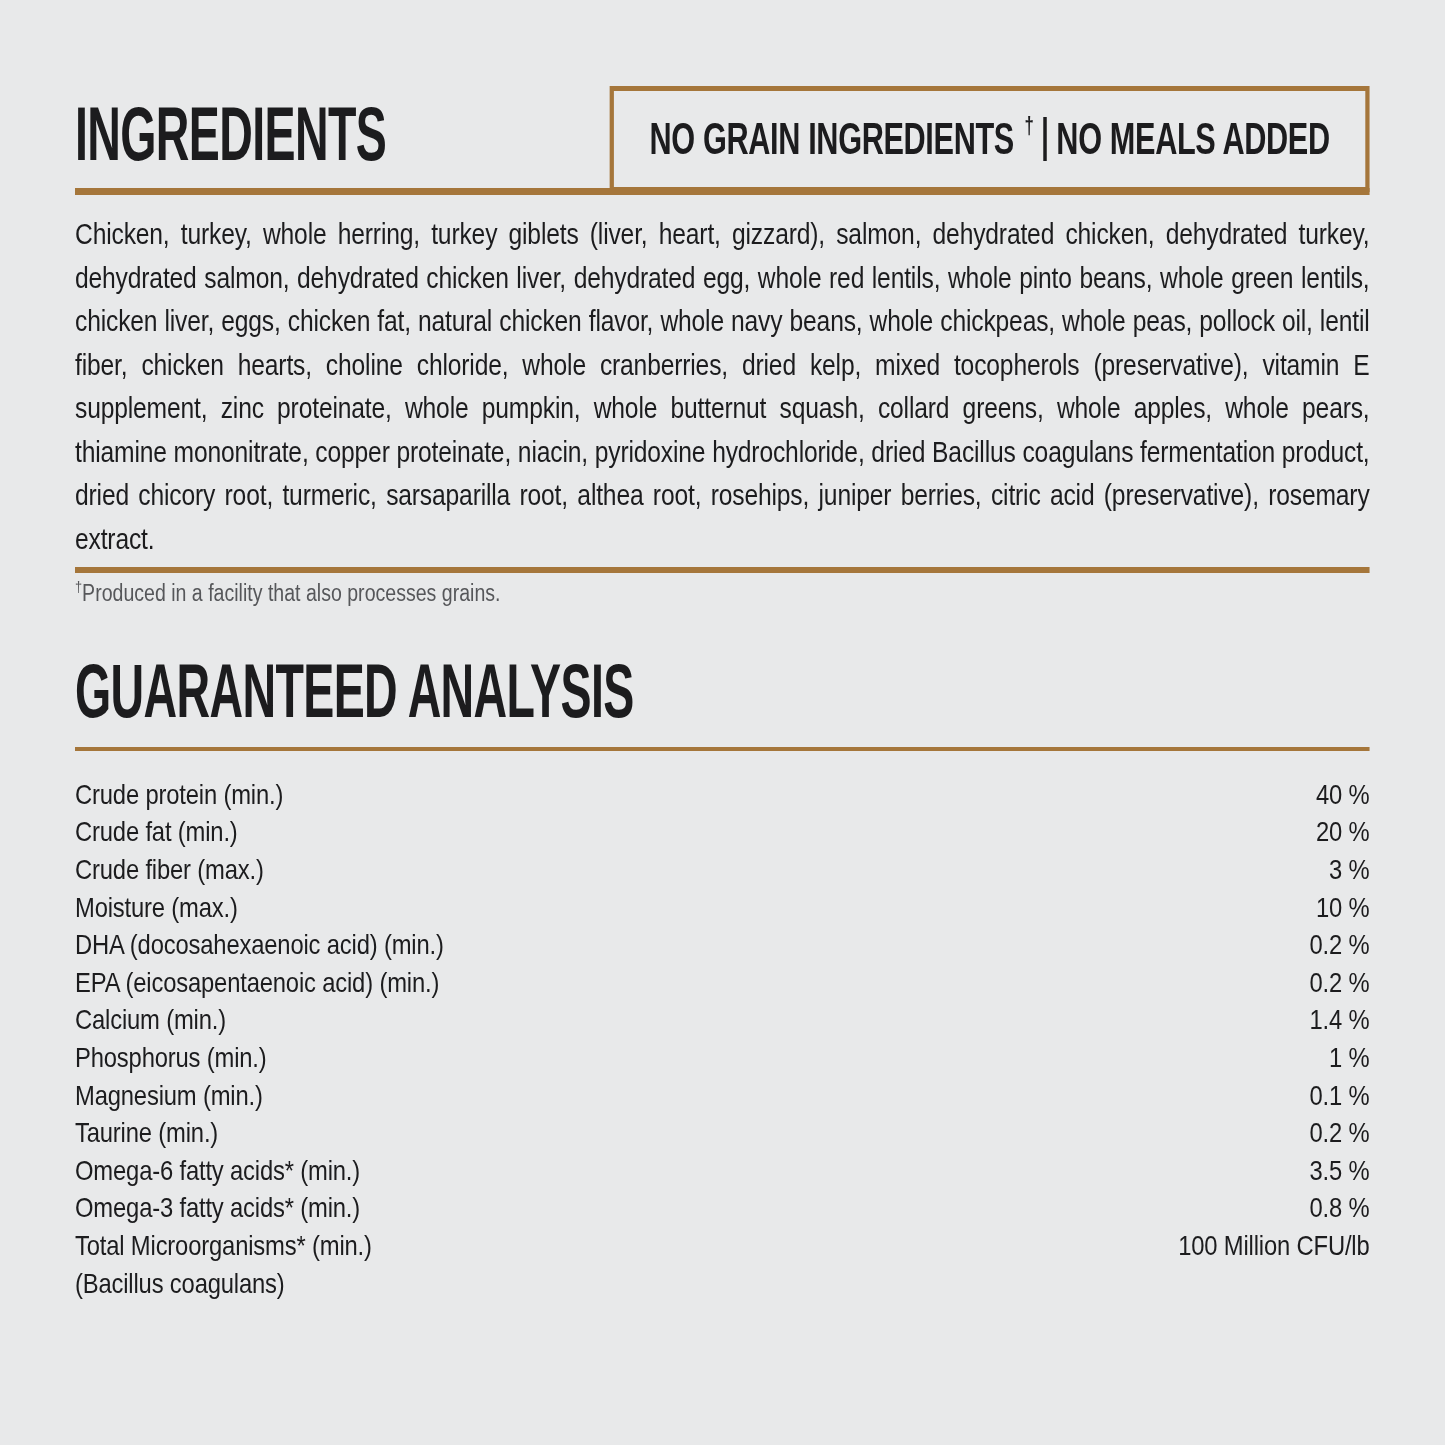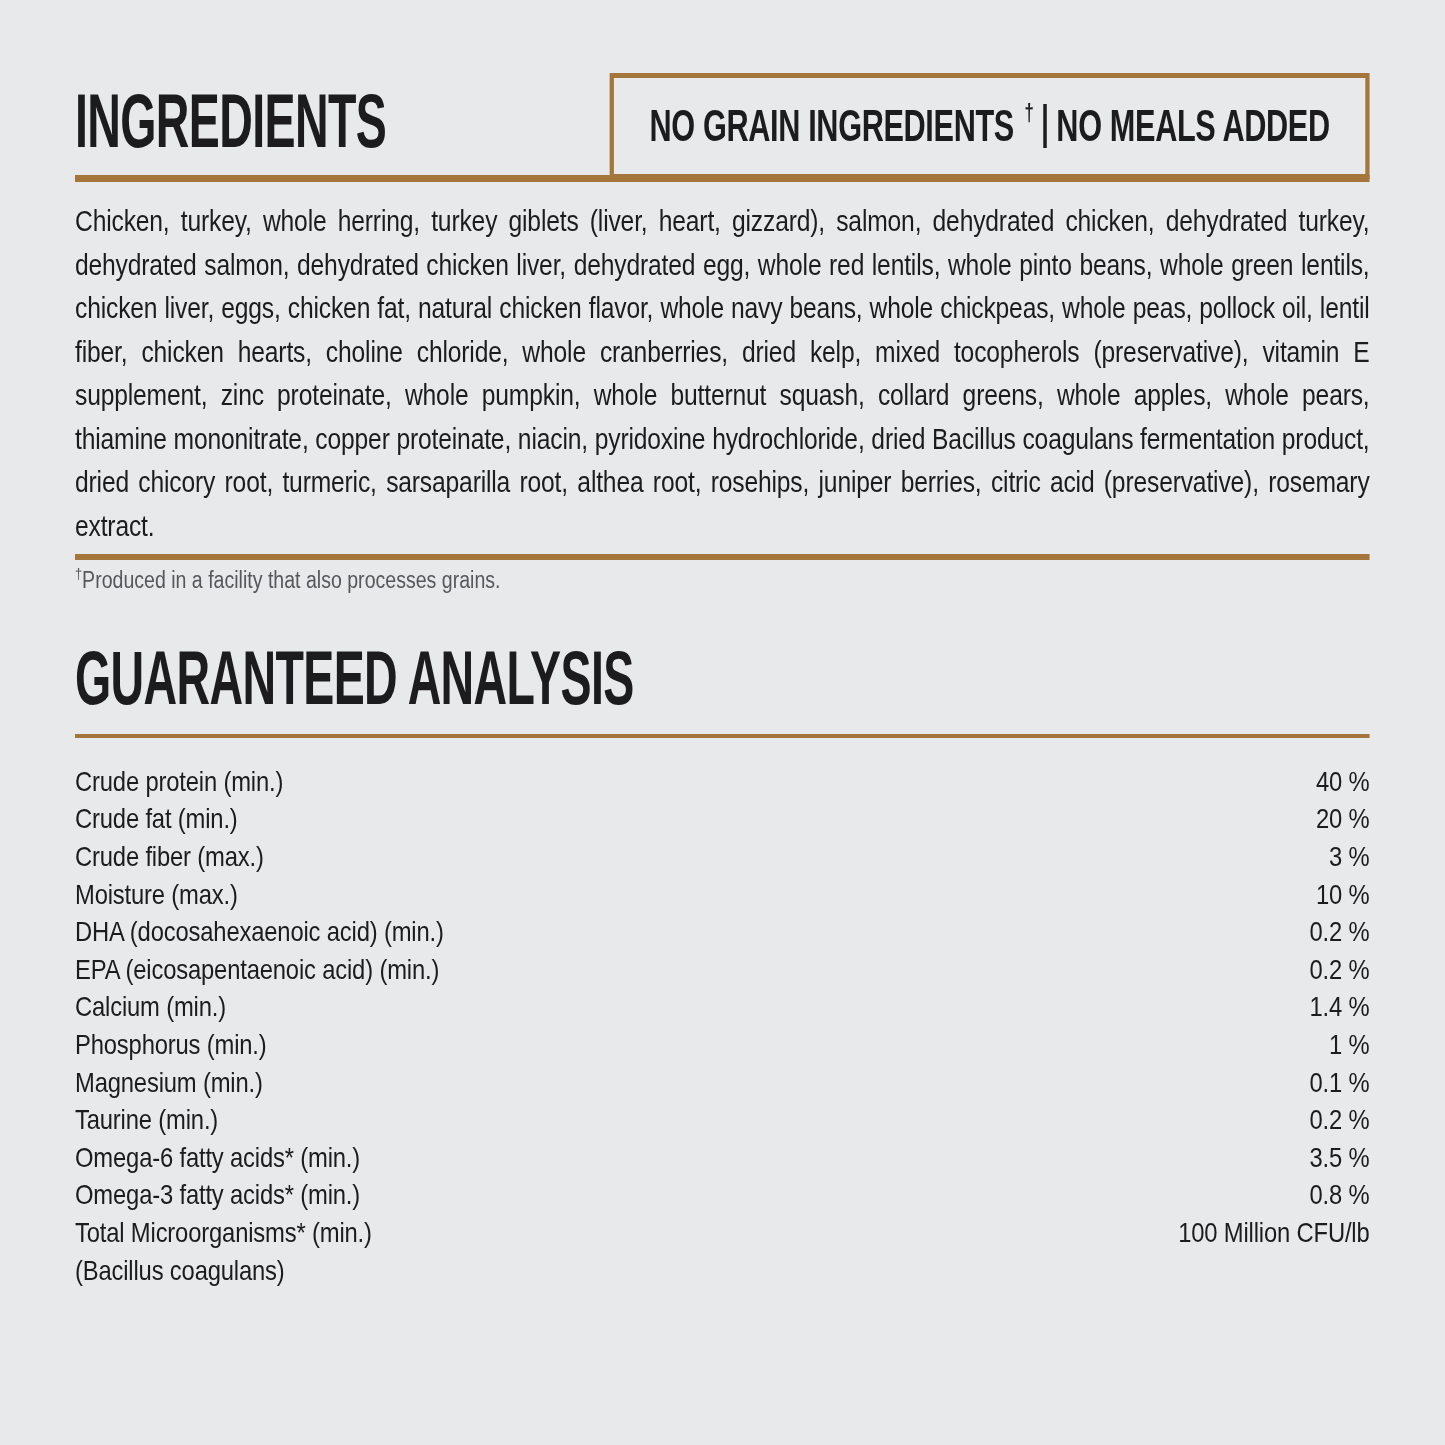--- a/index.html
+++ b/index.html
@@ -10,21 +10,21 @@
   }
   * { margin: 0; padding: 0; box-sizing: border-box; }
   html, body { background: var(--bg); }
   body {
     font-family: "Liberation Sans", sans-serif;
     color: var(--ink);
     width: 1445px; height: 1445px;
     position: relative; overflow: hidden;
   }
   .page {
-    position: absolute; left: 0; top: 3px;
+    position: absolute; left: 0; top: 16px;
     width: 1445px; height: 1277px;
     background: var(--bg);
     text-decoration: underline;
   }
   
   .content {
     position: absolute; left: 75px; top: 0;
     width: 1523px; height: 1445px;
     transform: scaleX(0.85);
     transform-origin: 0 0;

